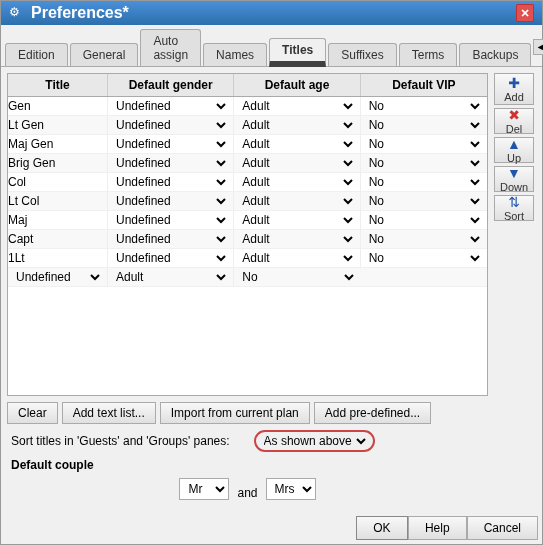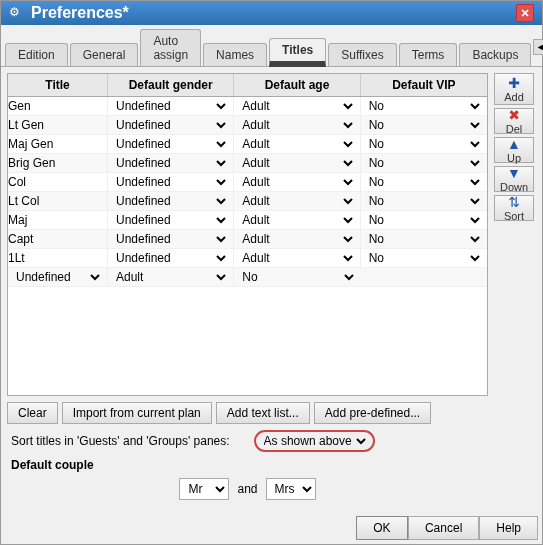--- a/index.html
+++ b/index.html
@@ -280,21 +280,21 @@
       padding-left: 4px;
     }
 
     .couple-label {
       font-size: 12px;
       font-weight: bold;
     }
 
     .bottom-row4 {
       display: flex;
-      align-items: center;
+      align-items: flex-end;
       justify-content: center;
       gap: 8px;
       margin-bottom: 2px;
     }
 
     .couple-select {
       border: 1px solid #aaa;
       font-size: 12px;
       padding: 2px 4px;
       background: white;
@@ -481,22 +481,22 @@
               <div class="td td-select">
                 <select><option>No</option><option>Yes</option></select>
               </div>
             </div>
           </div>
       </div>
 
       <div class="bottom-section">
         <div class="bottom-row1">
           <button class="bottom-btn">Clear</button>
+          <button class="bottom-btn">Add text list...</button>
           <button class="bottom-btn">Import from current plan</button>
-          <button class="bottom-btn">Add text list...</button>
           <button class="bottom-btn">Add pre-defined...</button>
         </div>
         <div class="bottom-row2">
           <span class="sort-label">Sort titles in 'Guests' and 'Groups' panes:</span>
           <div class="sort-select-wrap">
             <select>
               <option>As shown above</option>
               <option>Alphabetically</option>
               <option>By frequency</option>
             </select>
@@ -542,16 +542,16 @@
       </button>
       <button class="side-btn">
         <span class="btn-icon">⇅</span>
         <span class="btn-label">Sort</span>
       </button>
     </div>
   </div>
 
   <div class="action-buttons">
     <button class="action-btn ok-btn">OK</button>
+    <button class="action-btn">Help</button>
     <button class="action-btn">Cancel</button>
-    <button class="action-btn">Help</button>
   </div>
 </div>
 
 </body></html>

